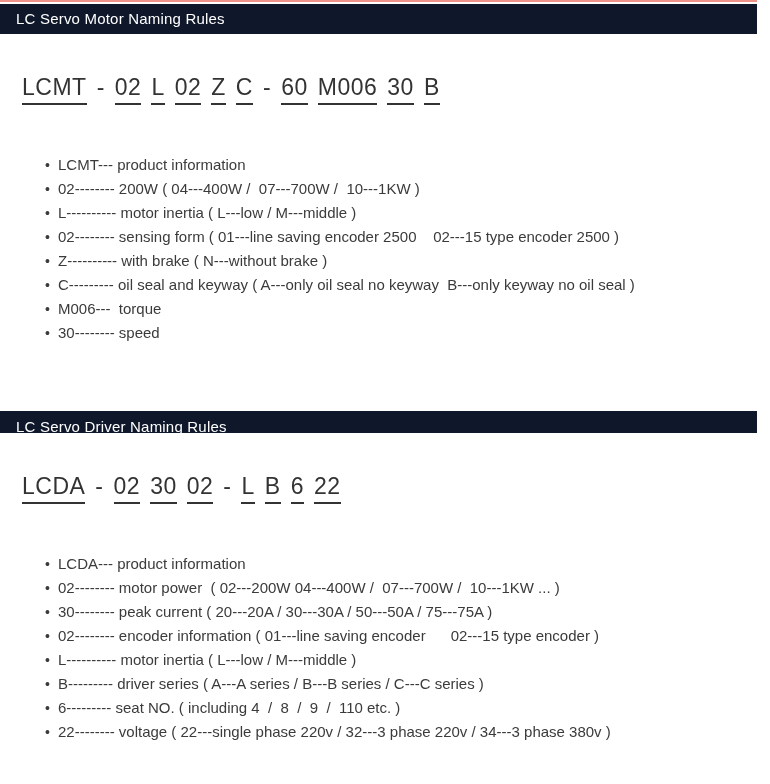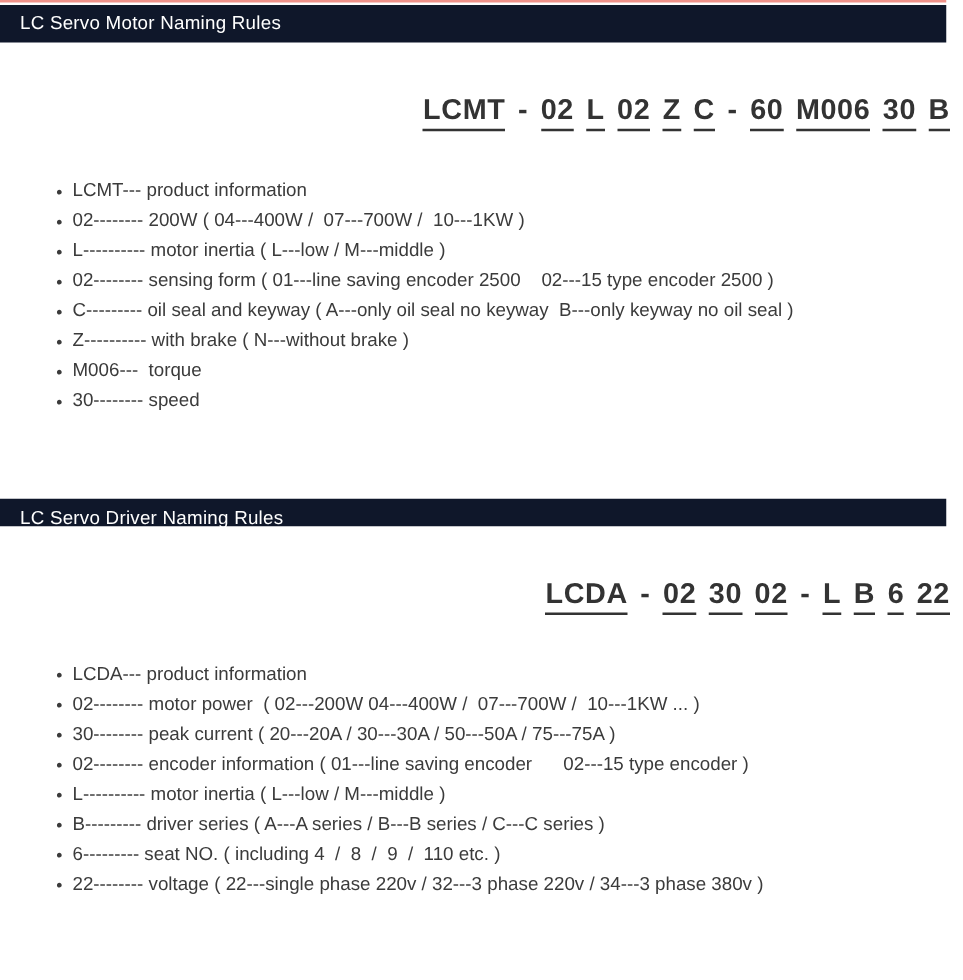--- a/index.html
+++ b/index.html
@@ -25,39 +25,38 @@
     color: #ffffff;
     font-size: 15px;
     line-height: 30px;
     padding-left: 16px;
     letter-spacing: 0.2px;
   }
   .banner.second { height: 22px; line-height: 31px; }
   .model {
     margin: 40px 0 0 22px;
     font-size: 23px;
-    font-weight: bold;
+    font-weight: normal;
     color: #333333;
     letter-spacing: 0.5px;
     white-space: nowrap;
-    text-align: right;
   }
   .model .seg {
     display: inline-block;
     border-bottom: 2px solid #333333;
     padding-bottom: 2px;
     margin-right: 10px;
   }
   .model .dash {
     display: inline-block;
     margin-right: 10px;
   }
   ul.rules {
     list-style: none;
-    margin: 36px 0 0 0;
+    margin: 48px 0 0 0;
     padding: 0 4px 0 58px;
   }
   ul.rules li {
     position: relative;
     font-size: 15px;
     line-height: 24px;
     white-space: pre-wrap;
     color: #3b3b3b;
   }
   ul.rules li::before {
@@ -80,22 +79,22 @@
     <span>LC Servo Motor Naming Rules</span>
   </div>
   <div class="model">
     <span class="seg">LCMT</span><span class="dash">-</span><span class="seg">02</span><span class="seg">L</span><span class="seg">02</span><span class="seg">Z</span><span class="seg">C</span><span class="dash">-</span><span class="seg">60</span><span class="seg">M006</span><span class="seg">30</span><span class="seg">B</span>
   </div>
   <ul class="rules">
     <li>LCMT--- product information</li>
     <li>02-------- 200W ( 04---400W /  07---700W /  10---1KW )</li>
     <li>L---------- motor inertia ( L---low / M---middle )</li>
     <li>02-------- sensing form ( 01---line saving encoder 2500    02---15 type encoder 2500 )</li>
+    <li>Z---------- with brake ( N---without brake )</li>
     <li>C--------- oil seal and keyway ( A---only oil seal no keyway  B---only keyway no oil seal )</li>
-    <li>Z---------- with brake ( N---without brake )</li>
     <li>M006---  torque</li>
     <li>30-------- speed</li>
   </ul>
 </div>
 
 <div class="section-gap"></div>
 
 <div class="section">
   <div class="banner second">
     <span>LC Servo Driver Naming Rules</span>

